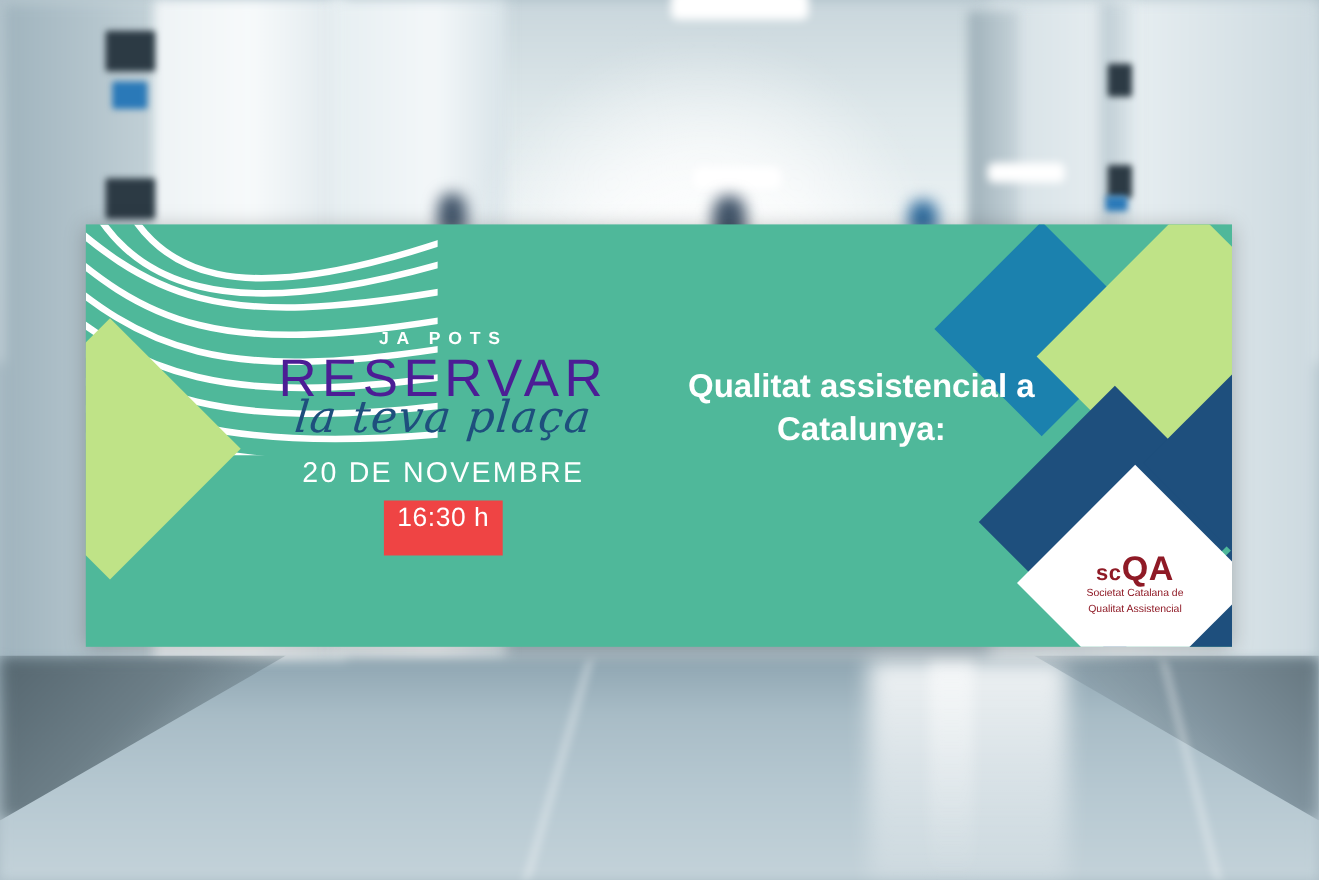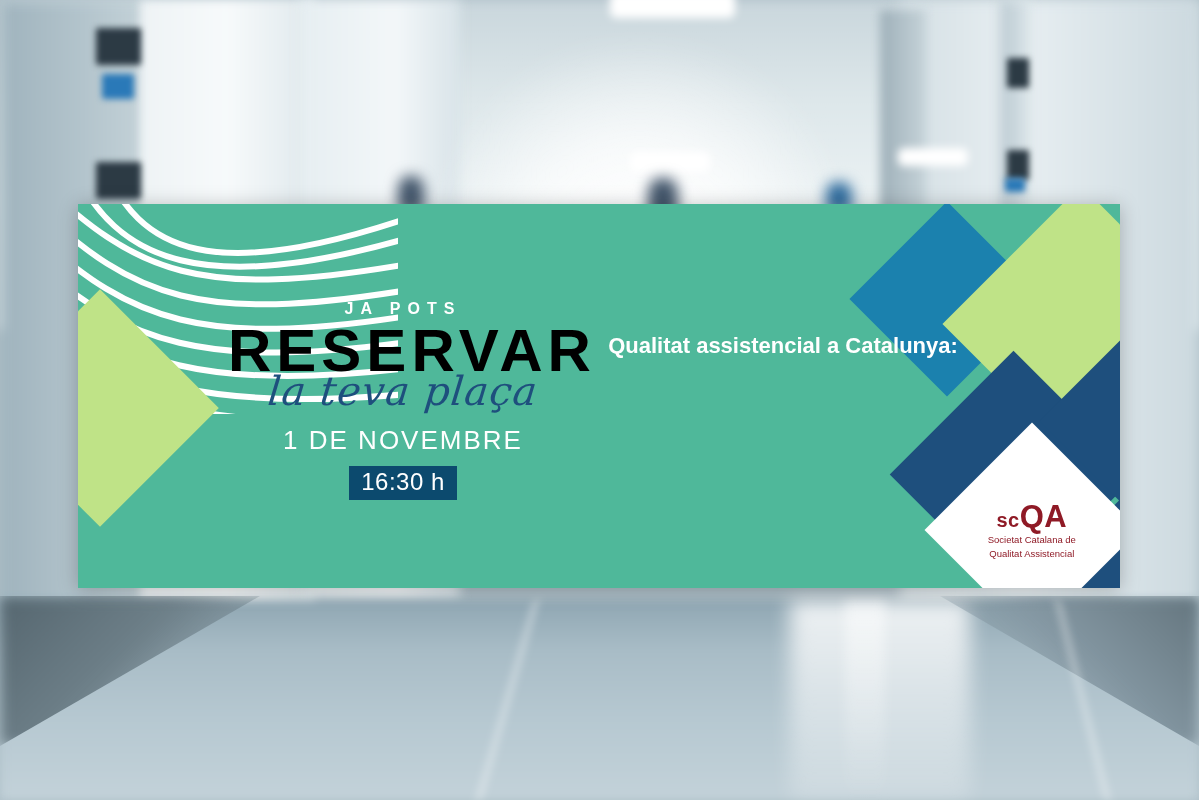--- a/index.html
+++ b/index.html
@@ -133,41 +133,41 @@
     font-family:"Liberation Sans",sans-serif;white-space:nowrap;
   }
 
   
   #leftText{position:absolute;left:150px;top:96px;width:350px;text-align:center;}
   .japots{
     color:#ffffff;font-size:16px;letter-spacing:7px;font-weight:600;
     margin-bottom:4px;
   }
   .reservar{
-    color:#000000;font-size:60px;letter-spacing:5px;font-weight:700;
+    color:#4c1d95;font-size:48px;letter-spacing:5px;font-weight:400;
     line-height:.95;
   }
   .script{
     color:#1e4f7d;font-size:40px;font-style:italic;font-weight:400;
     font-family:"DejaVu Serif",serif;letter-spacing:1px;line-height:1;
     margin-top:-8px;transform:skewX(-6deg);
   }
   .dateline{
     color:#ffffff;font-size:26px;letter-spacing:2px;margin-top:14px;font-weight:400;
   }
   .hourwrap{margin-top:10px;}
   .hour{
-    display:inline-block;background:#0c4a6e;color:#ffffff;
-    font-size:24px;padding:2px 12px 4px;letter-spacing:.5px;
+    display:inline-block;background:#ef4444;color:#ffffff;
+    font-size:24px;padding:2px 12px 20px;letter-spacing:.5px;
   }
 
   
   #rightText{position:absolute;left:470px;top:128px;width:470px;text-align:center;}
   .r-line1{color:#ffffff;font-size:29px;font-weight:400;line-height:1.3;}
-  .r-line2,.r-line3{color:#ffffff;font-size:22px;font-weight:700;line-height:1.3;}
+  .r-line2,.r-line3{color:#ffffff;font-size:30px;font-weight:700;line-height:1.3;}
 </style>
 </head>
 <body>
 
 <div id="bg">
   <div class="bgLayer bg-ceiling"></div>
   <div class="bgLayer bg-leftwall"></div>
   <div class="bgLayer bg-leftdoor"></div>
   <div class="bgLayer bg-leftdoor2"></div>
   <div class="bgLayer bg-rightwall"></div>
@@ -234,21 +234,21 @@
       </div>
       <div class="logo-sub">Societat Catalana de</div>
       <div class="logo-sub">Qualitat Assistencial</div>
     </div>
   </div>
 
   <div id="leftText">
     <div class="japots">JA POTS</div>
     <div class="reservar">RESERVAR</div>
     <div class="script">la teva plaça</div>
-    <div class="dateline">1  DE NOVEMBRE</div>
+    <div class="dateline">20  DE NOVEMBRE</div>
     <div class="hourwrap">
       <span class="hour">16:30 h</span>
     </div>
   </div>
 
   <div id="rightText">
     <div class="r-line2">Qualitat assistencial a Catalunya:</div>
   </div>
 
 </div>

